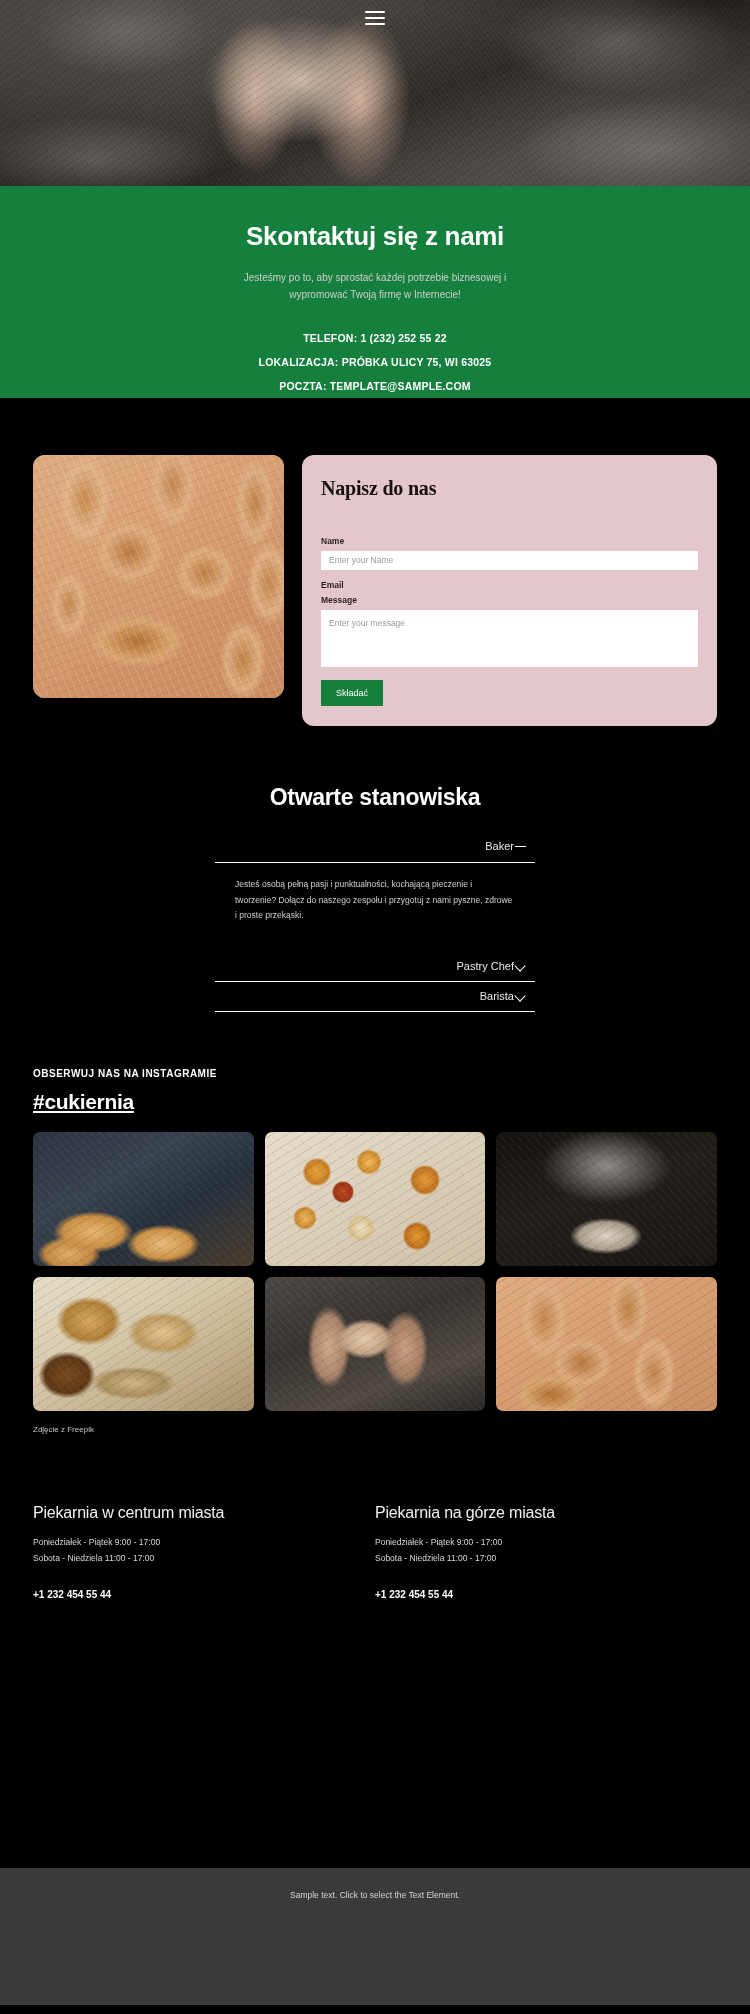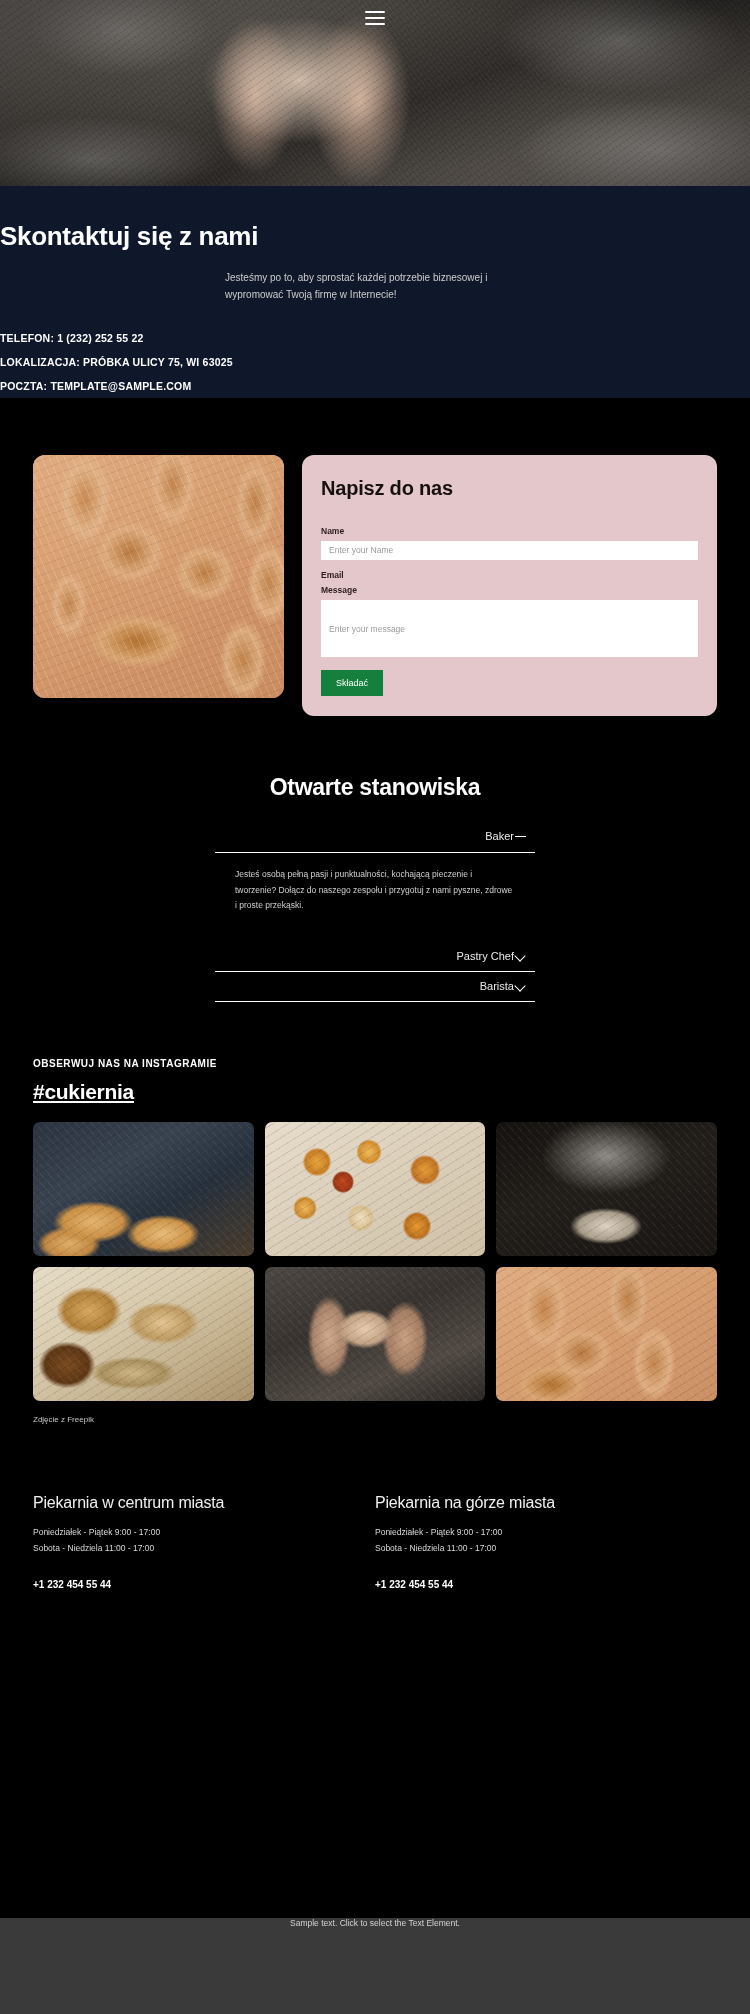--- a/index.html
+++ b/index.html
@@ -64,22 +64,22 @@
     display: block;
     height: 2px;
     width: 100%;
     background: #fff;
     border-radius: 1px;
   }
 
   
   .contact-intro {
     padding: 34px 0 0;
-    text-align: left;
-    background: #0f172a;
+    text-align: center;
+    background: #15803d;
   }
   .contact-title {
     color: #fff;
     font-size: 26px;
     font-weight: bold;
     letter-spacing: -0.3px;
     line-height: 1.25;
   }
   .contact-sub {
     color: #cfcdcb;
@@ -140,21 +140,22 @@
     flex: 1;
     background: #e4c7cb;
     border-radius: 12px;
     padding: 22px 19px 20px;
   }
   .form-card h2 {
     color: #16100f;
     font-size: 20px;
     font-weight: bold;
     letter-spacing: -0.2px;
-    margin-bottom: 26px;
+    margin-bottom: 36px;
+    font-family: Liberation Serif, serif;
   }
   .field-label {
     display: block;
     color: #2b1d1f;
     font-size: 8.5px;
     font-weight: bold;
     margin-bottom: 5px;
   }
   .field-input {
     width: 100%;
@@ -173,21 +174,21 @@
   .field-textarea {
     width: 100%;
     height: 57px;
     background: #fff;
     border: none;
     outline: none;
     resize: none;
     font-family: "Liberation Sans", sans-serif;
     font-size: 8.5px;
     color: #3a3a3a;
-    padding: 24px 8px;
+    padding: 8px 8px;
     margin-bottom: 13px;
     display: block;
   }
   .field-textarea::placeholder { color: #9a9a9a; }
   .submit-btn {
     background: #15803d;
     color: #fff;
     border: none;
     font-family: "Liberation Sans", sans-serif;
     font-size: 9px;
@@ -369,26 +370,27 @@
   .loc .phone {
     color: #fff;
     font-size: 10px;
     font-weight: bold;
     margin-top: 22px;
   }
 
   
   .bottom-bar {
     position: absolute;
-    left: 0; bottom: 0;
+    left: 0; bottom: 9px;
     width: 750px;
-    height: 96px;
+    height: 137px;
     background: #3a3a3a;
     display: flex;
     justify-content: center;
+    padding-top: 22px;
   }
   .bottom-bar .bb-text {
     color: #d6d4d3;
     font-size: 8.5px;
   }
 </style>
 </head>
 <body>
 
 <div class="hero">

